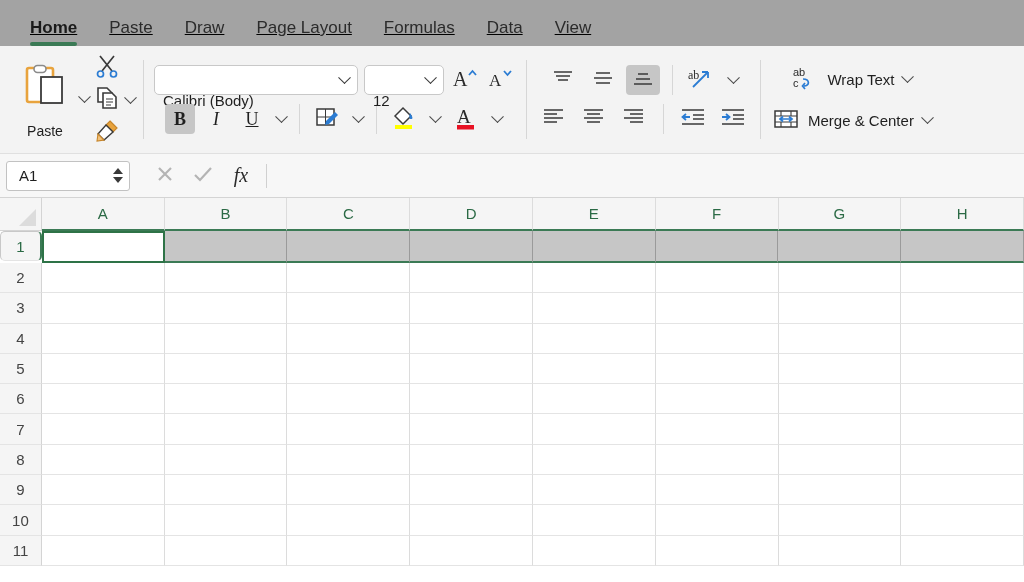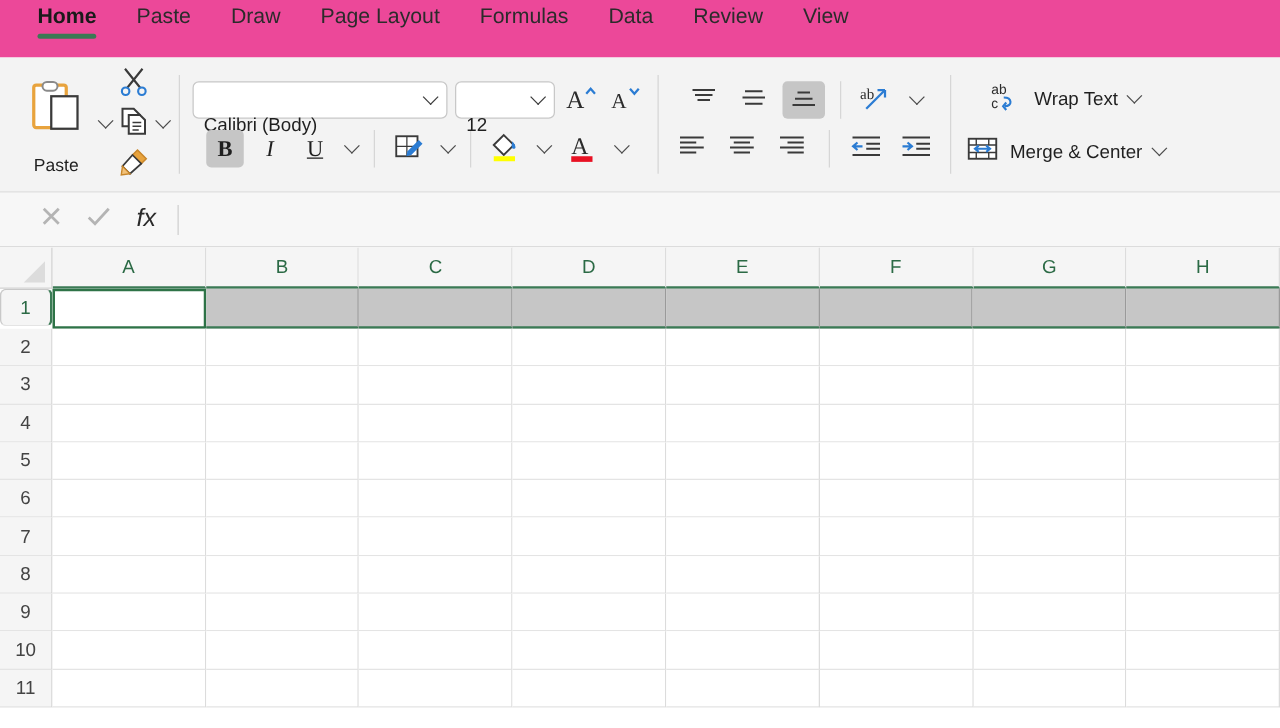--- a/index.html
+++ b/index.html
@@ -7,25 +7,26 @@
     width: 1024px; height: 582px;
     font-family: "Liberation Sans", sans-serif;
     background: #ffffff;
     overflow: hidden;
     -webkit-font-smoothing: antialiased;
   }
 
   
   .tabbar {
     height: 46px;
-    background: #ec4899;
+    background: #a3a3a3;
     display: flex;
     align-items: flex-start;
     padding-left: 14px;
-    padding-top: 1px;
+    padding-top: 16px;
+    text-decoration: underline;
   }
   .tab {
     position: relative;
     font-size: 17px;
     color: #2b2b2b;
     padding: 2px 16px 8px 16px;
     cursor: default;
     white-space: nowrap;
   }
   .tab.active { font-weight: bold; color: #1a1a1a; }
@@ -144,21 +145,21 @@
   }
   .tri-up { border-bottom: 6px solid #3a3a3a; }
   .tri-dn { border-top: 6px solid #3a3a3a; }
   .fb-icons { display: flex; align-items: center; gap: 4px; margin-left: 18px; }
   .fb-icon {
     width: 34px; height: 30px;
     display: flex; align-items: center; justify-content: center;
     color: #b4b4b4;
     cursor: default;
   }
-  .fx { font-family: Liberation Sans, sans-serif; font-style: italic; font-size: 20px; color: #2b2b2b; }
+  .fx { font-family: Liberation Serif, serif; font-style: italic; font-size: 20px; color: #2b2b2b; }
   .fb-divider { width: 1px; height: 24px; background: #d0d0d0; margin-left: 8px; }
   .fb-input { flex: 1; height: 30px; cursor: text; }
 
   
   .grid-wrap { position: relative; width: 1024px; height: 384px; background: #fff; overflow: hidden; }
   .colhdr-row { display: flex; height: 33px; background: #f5f5f5; }
   .corner {
     width: 42px; height: 33px;
     background: #f5f5f5;
     border-right: 1px solid #d4d4d4;
@@ -214,21 +215,20 @@
 </head>
 <body>
 
 <div class="tabbar">
   <div class="tab active"><span>Home</span></div>
   <div class="tab"><span>Paste</span></div>
   <div class="tab"><span>Draw</span></div>
   <div class="tab"><span>Page Layout</span></div>
   <div class="tab"><span>Formulas</span></div>
   <div class="tab"><span>Data</span></div>
-  <div class="tab"><span>Review</span></div>
   <div class="tab"><span>View</span></div>
 </div>
 
 <div class="ribbon">
 
   <div class="rgroup clip-group">
     <div class="paste-btn">
       <span>
         <svg width="44" height="42" viewBox="0 0 44 42">
           <rect x="4" y="4" width="26" height="34" rx="2" fill="#ffffff" stroke="#e8a33d" stroke-width="2.6"></rect>
@@ -461,20 +461,27 @@
           <path d="M7 12 h12 M10 9.5 l-3 2.5 l3 2.5 M16 9.5 l3 2.5 l-3 2.5" stroke="#2b7cd3" stroke-width="1.7" fill="none"></path>
         </svg>
       </span>
       <span class="wrap-text">Merge &amp; Center</span>
       <i class="chev"></i>
     </div>
   </div>
 </div>
 
 <div class="fbar">
+  <div class="namebox">
+    <span class="nm">A1</span>
+    <span class="spin">
+      <i class="tri-up"></i>
+      <i class="tri-dn"></i>
+    </span>
+  </div>
   <div class="fb-icons">
     <div class="fb-icon">
       <span>
         <svg width="20" height="20" viewBox="0 0 20 20">
             <path d="M4 4 L16 16 M16 4 L4 16" stroke="#b4b4b4" stroke-width="2.2"></path>
           </svg>
       </span>
     </div>
     <div class="fb-icon">
       <span>

